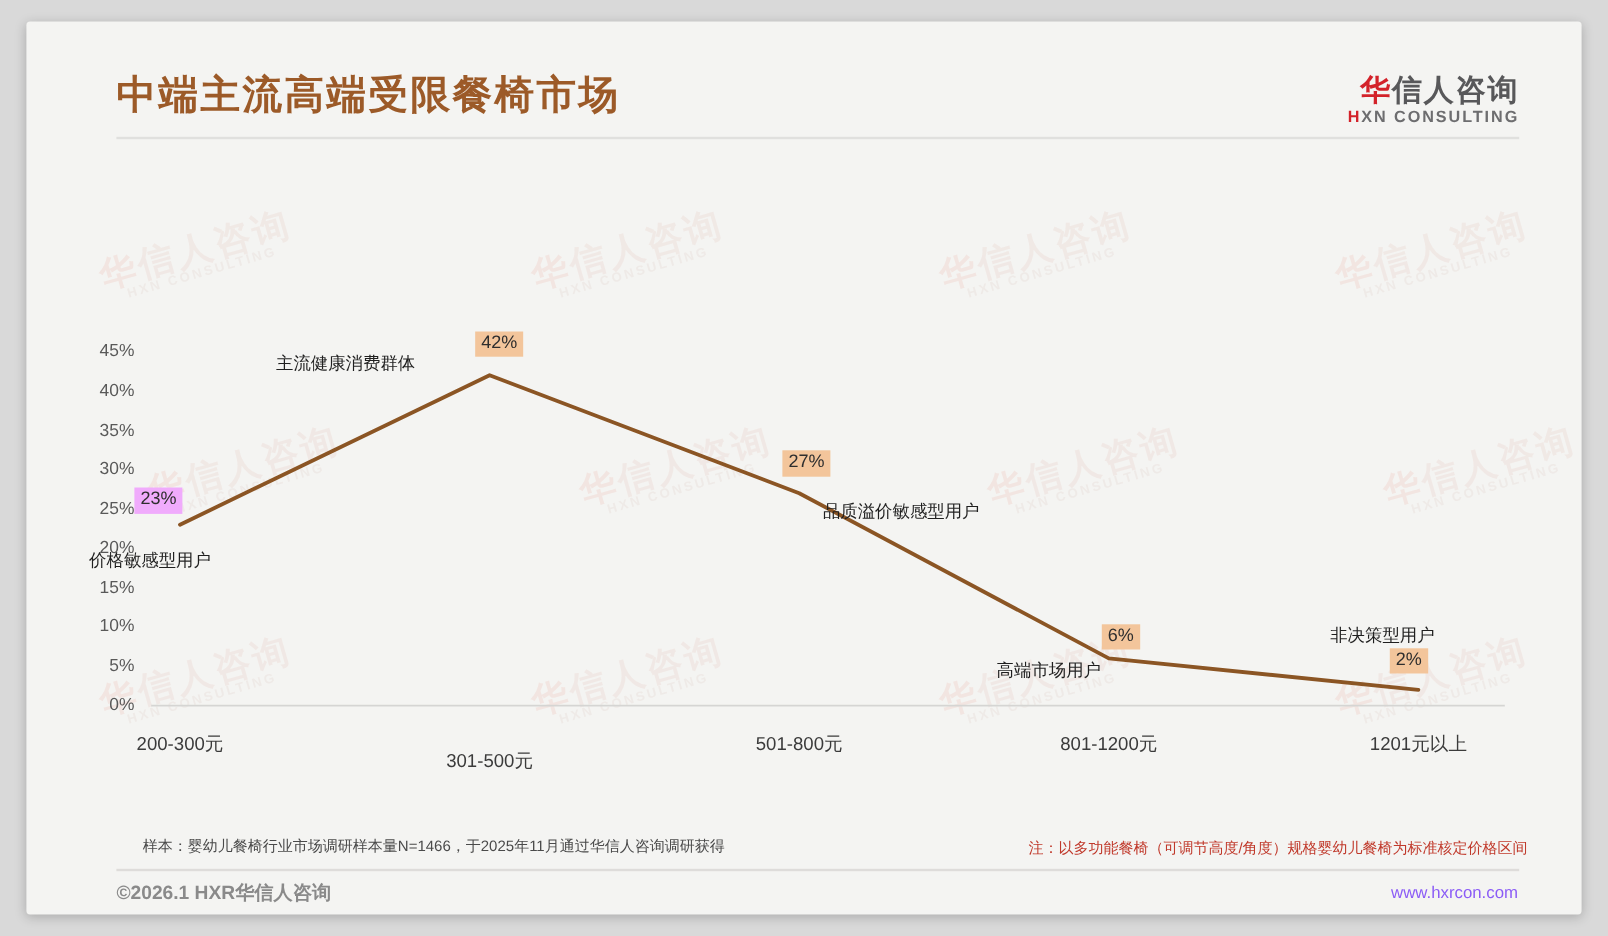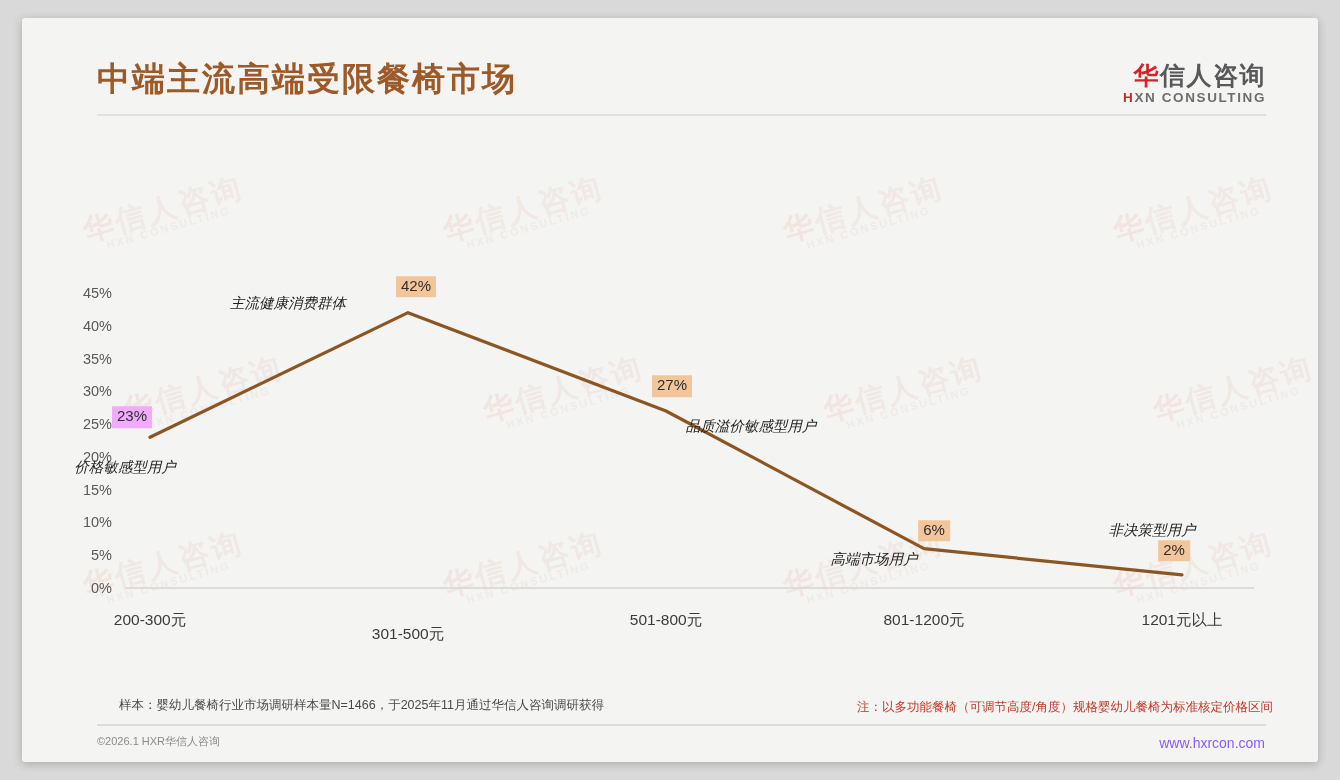--- a/index.html
+++ b/index.html
@@ -153,21 +153,20 @@
     transform: translate(-50%, -50%);
     white-space: nowrap;
     line-height: 1.1;
   }
   .anno {
     position: absolute;
     font-size: 14.5px;
     color: #1f1f1f;
     white-space: nowrap;
     transform: translate(-50%, -50%);
-    font-style: italic;
   }
 
   
   .footer-note-left {
     position: absolute;
     left: 97px;
     top: 679px;
     font-size: 12.5px;
     color: #4a4a4a;
     z-index: 3;
@@ -190,23 +189,24 @@
     right: 52px;
     top: 706px;
     height: 1.5px;
     background: #dedcda;
     z-index: 3;
   }
   .copyright {
     position: absolute;
     left: 75px;
     top: 716px;
-    font-size: 11px;
+    font-size: 16px;
     color: #8a8a8a;
     z-index: 3;
+    font-weight: bold;
   }
   .website {
     position: absolute;
     right: 53px;
     top: 717px;
     font-size: 14px;
     color: #8b5cf6;
     z-index: 3;
   }
 </style>

